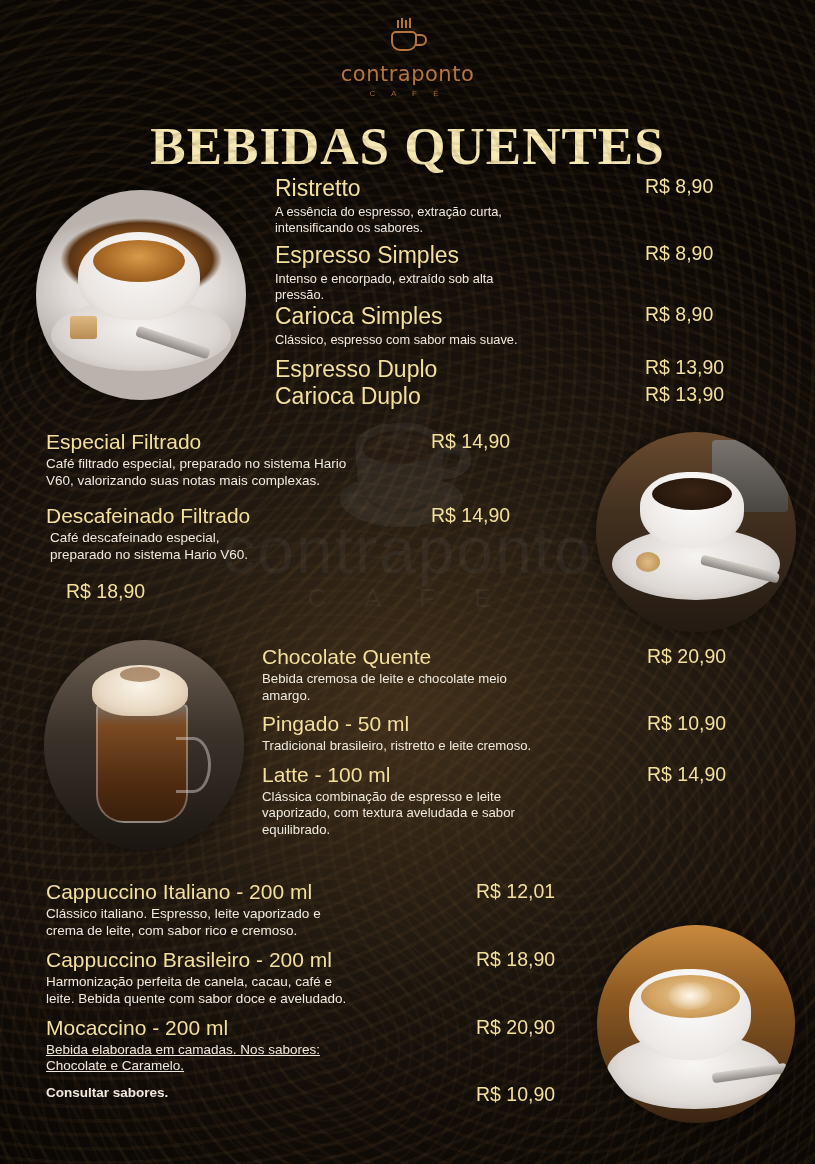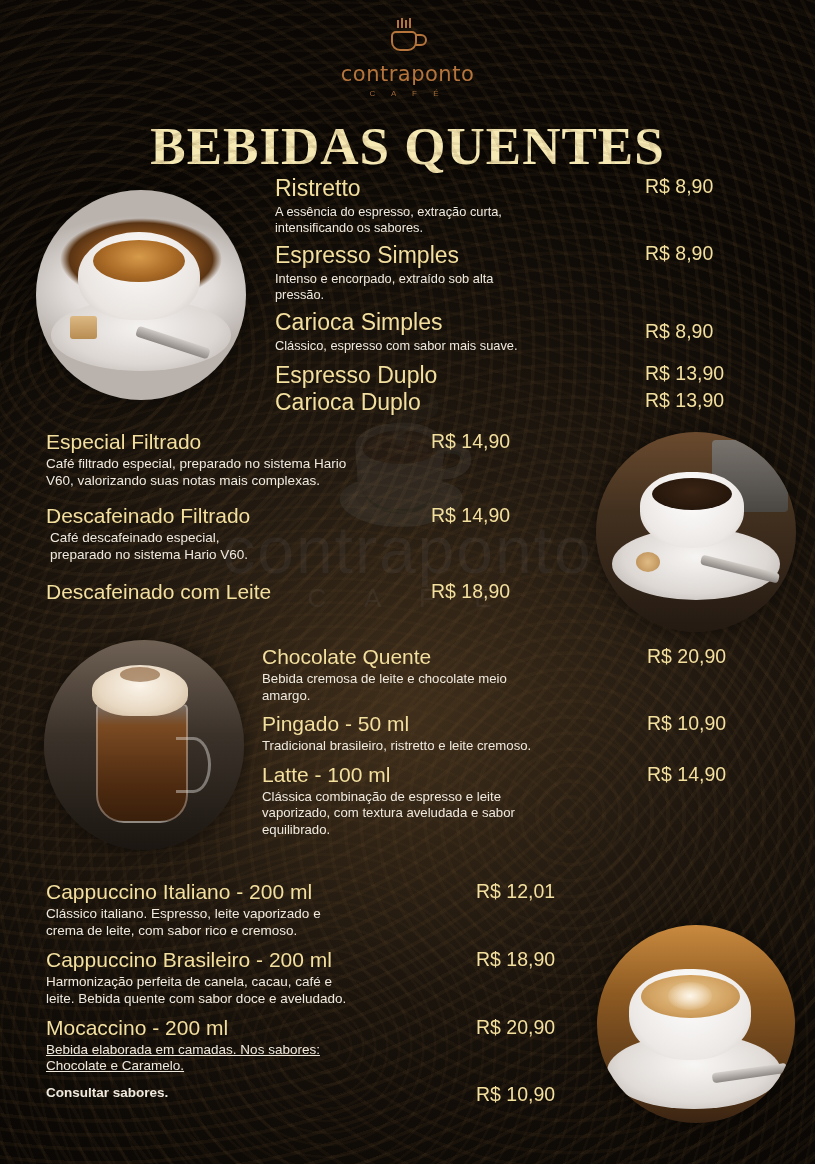--- a/index.html
+++ b/index.html
@@ -423,21 +423,21 @@
     <div class="row" style="margin-top:6px;">
       <div class="txt">
         <div class="item-name">Espresso Simples</div>
         <div class="item-desc">Intenso e encorpado, extraído sob alta pressão.</div>
       </div>
       <div class="pr" style="width:150px; padding-left:110px;">
         <div class="price">R$ 8,90</div>
       </div>
     </div>
 
-    <div class="row" style="margin-top:6px;align-items:center;">
+    <div class="row" style="margin-top:0;">
       <div class="txt">
         <div class="item-name">Carioca Simples</div>
         <div class="item-desc">Clássico, espresso com sabor mais suave.</div>
       </div>
       <div class="pr" style="width:150px; padding-left:110px;">
         <div class="price">R$ 8,90</div>
       </div>
     </div>
 
     <div class="row" style="margin-top:8px;">
@@ -475,23 +475,20 @@
       <div class="txt">
         <div class="item-name big">Descafeinado Filtrado</div>
         <div class="item-desc" style="font-size:13.5px; padding-left:4px;">Café descafeinado especial,<br>preparado no sistema Hario V60.</div>
       </div>
       <div class="pr" style="width:160px; padding-left:20px;">
         <div class="price">R$ 14,90</div>
       </div>
     </div>
 
     <div class="row" style="margin-top:16px;">
-      <div class="txt">
-        <div class="item-name big">Descafeinado com Leite</div>
-      </div>
       <div class="pr" style="width:160px; padding-left:20px;">
         <div class="price">R$ 18,90</div>
       </div>
     </div>
   </div>
 
   <div class="section" id="sec-chocolate" style="left:262px; top:645px; width:535px;">
 
     <div class="row">
       <div class="txt">

